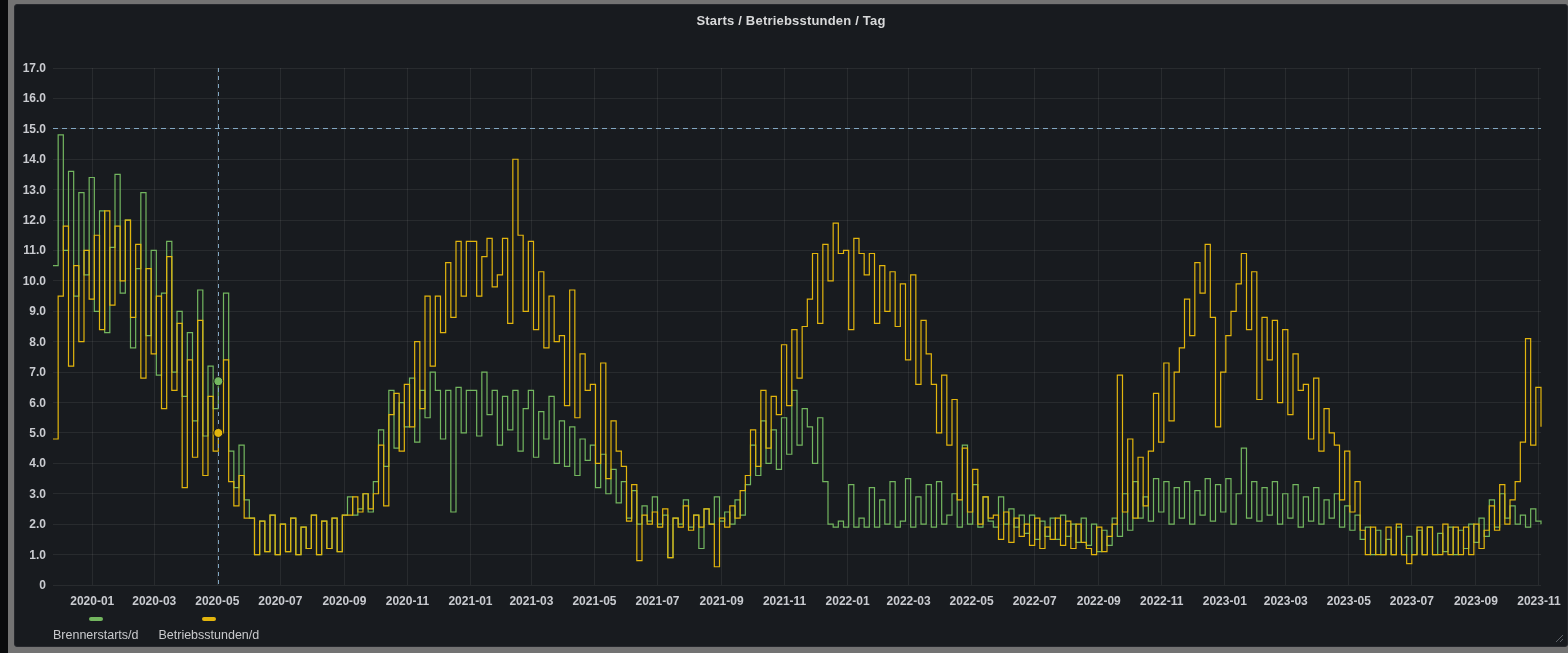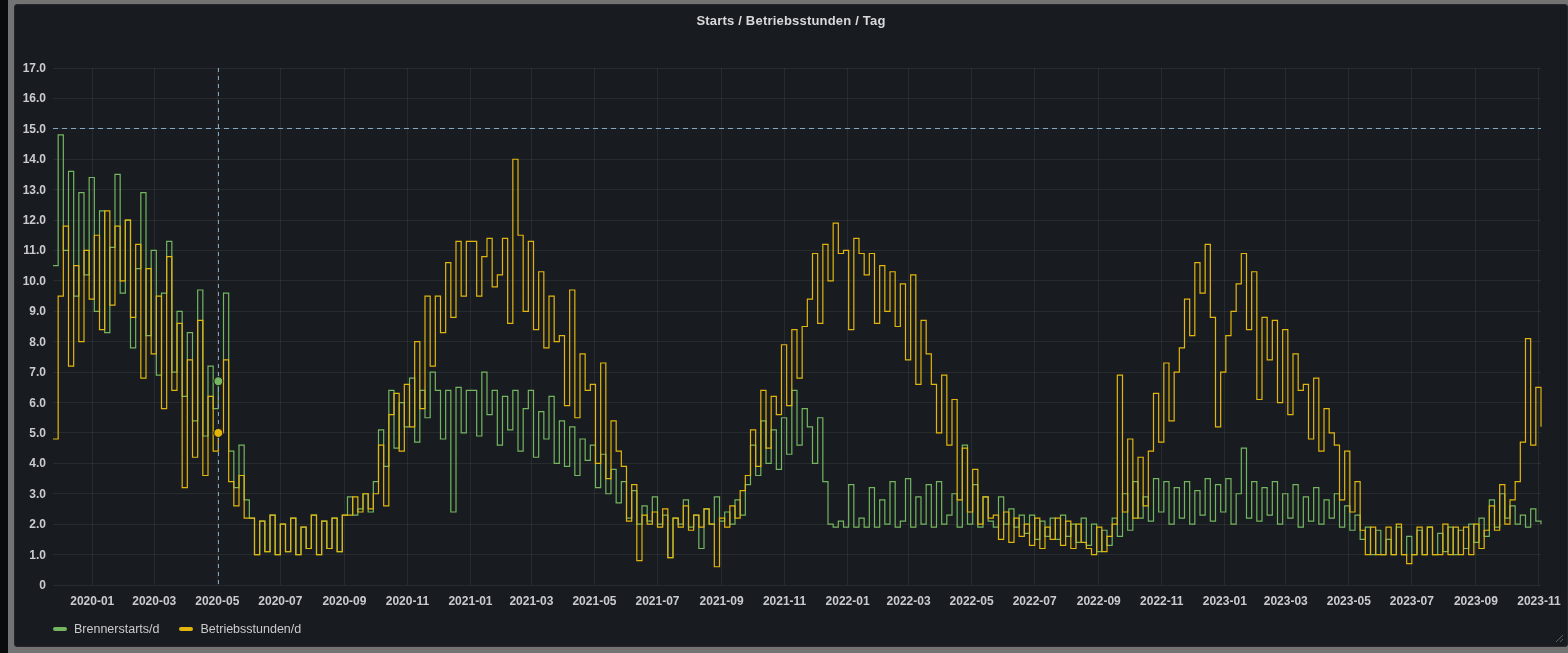--- a/index.html
+++ b/index.html
@@ -6,21 +6,21 @@
     font-family:"Liberation Sans",sans-serif;}
   .page{position:relative;width:1568px;height:653px;background:#737373;margin-left:8px;}
   .panel{position:absolute;left:6px;top:4px;width:1554px;height:643px;background:#181b1f;
     border:1px solid #26282d;border-radius:3px;box-sizing:border-box;}
   .panel-header{position:absolute;left:0;top:0;width:100%;height:30px;display:flex;
     align-items:center;justify-content:center;cursor:pointer;}
   .panel-title{margin:0;font-size:13px;font-weight:600;color:#d8d9da;letter-spacing:.2px;}
   svg.plot{position:absolute;left:0;top:32px;display:block;}
   svg.plot text{font-family:"Liberation Sans",sans-serif;font-size:12px;font-weight:600;fill:#c9cbd0;}
   .legend{position:absolute;left:38px;top:614px;height:20px;display:flex;align-items:center;gap:20px;}
-  .legend-item{display:flex;align-items:center;gap:7px;cursor:pointer;}
+  .legend-item{display:flex;align-items:center;gap:7px;cursor:pointer;flex-direction:column;}
   .swatch{display:inline-block;width:14px;height:4px;border-radius:2px;background:#888;}
   .legend-label{font-size:12.5px;font-weight:500;color:#c9cacd;}
   .resize-handle{position:absolute;right:3px;bottom:3px;width:9px;height:9px;cursor:nwse-resize;}
 </style>
 </head>
 <body>
 
 <div class="page">
   <section class="panel">
     <header class="panel-header">

